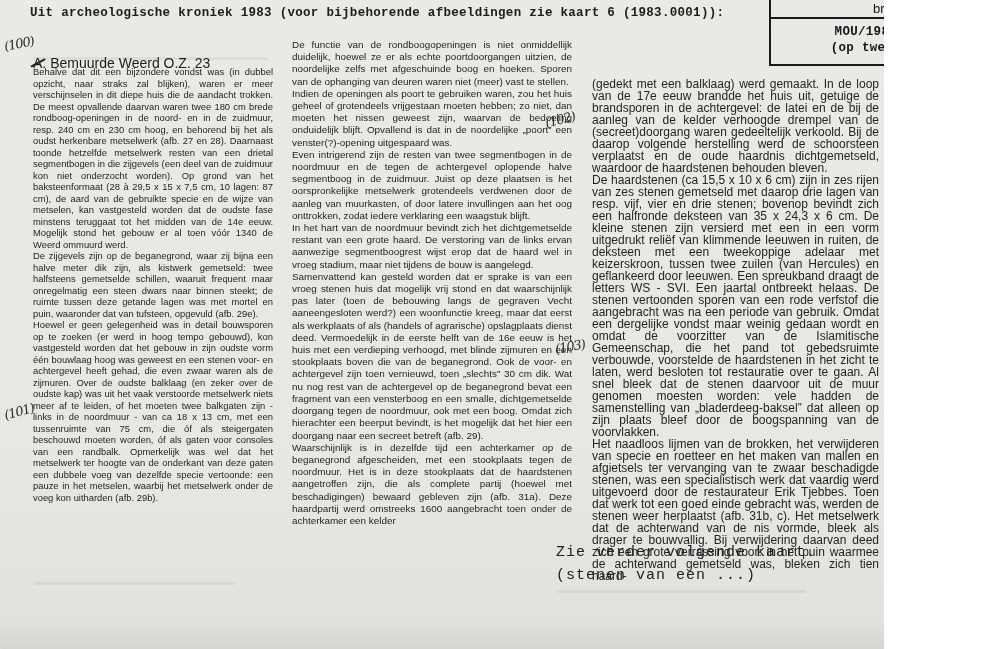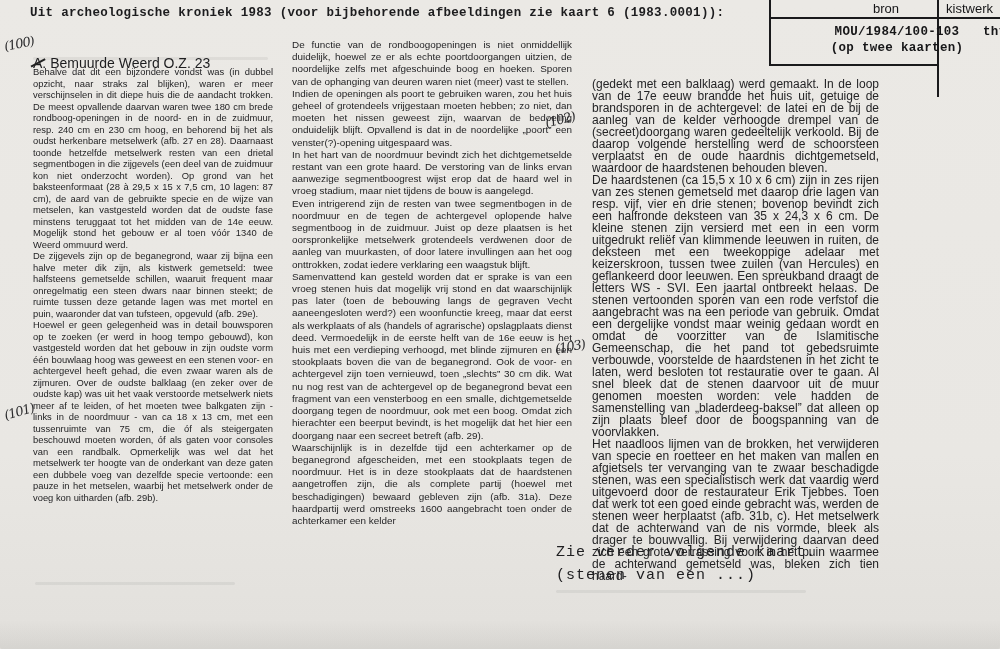--- a/index.html
+++ b/index.html
@@ -1,18 +1,18 @@
 <!DOCTYPE html>
 <html lang="nl"><head>
 <meta charset="utf-8">
 <style>
   html,body{margin:0;padding:0;}
   .page{
     position:relative;
-    width:1000px;height:649px;
+    width:884px;height:649px;
     background:linear-gradient(180deg,#ebe9e5 0%,#e9e7e3 70%,#e2e0dc 100%);
     overflow:hidden;
     font-family:"Liberation Sans",sans-serif;
     color:#232325;
   }
   .title{
     position:absolute;left:30px;top:6px;
     font-family:"Liberation Mono","DejaVu Sans Mono",monospace;
     font-size:12.5px;font-weight:700;letter-spacing:.3px;color:#1c1c1e;
     white-space:nowrap;
@@ -103,22 +103,22 @@
   <div class="smudge sm-1"></div>
 
   <div class="col col1">
       <p>Behalve dat dit een bijzondere vondst was (in dubbel opzicht, naar straks zal blijken), waren er meer verschijnselen in dit diepe huis die de aandacht trokken. De meest opvallende daarvan waren twee 180 cm brede rondboog-openingen in de noord- en in de zuidmuur, resp. 240 cm en 230 cm hoog, en behorend bij het als oudst herkenbare metselwerk (afb. 27 en 28). Daarnaast toonde hetzelfde metselwerk resten van een drietal segmentbogen in die zijgevels (een deel van de zuidmuur kon niet onderzocht worden). Op grond van het baksteenformaat (28 à 29,5 x 15 x 7,5 cm, 10 lagen: 87 cm), de aard van de gebruikte specie en de wijze van metselen, kan vastgesteld worden dat de oudste fase minstens teruggaat tot het midden van de 14e eeuw. Mogelijk stond het gebouw er al toen vóór 1340 de Weerd ommuurd werd.</p>
       <p>De zijgevels zijn op de beganegrond, waar zij bijna een halve meter dik zijn, als kistwerk gemetseld: twee halfsteens gemetselde schillen, waaruit frequent maar onregelmatig een steen dwars naar binnen steekt; de ruimte tussen deze getande lagen was met mortel en puin, waaronder dat van tufsteen, opgevuld (afb. 29e).</p>
       <p>Hoewel er geen gelegenheid was in detail bouwsporen op te zoeken (er werd in hoog tempo gebouwd), kon vastgesteld worden dat het gebouw in zijn oudste vorm één bouwlaag hoog was geweest en een stenen voor- en achtergevel heeft gehad, die even zwaar waren als de zijmuren. Over de oudste balklaag (en zeker over de oudste kap) was uit het vaak verstoorde metselwerk niets meer af te leiden, of het moeten twee balkgaten zijn - links in de noordmuur - van ca 18 x 13 cm, met een tussenruimte van 75 cm, die óf als steigergaten beschouwd moeten worden, óf als gaten voor consoles van een randbalk. Opmerkelijk was wel dat het metselwerk ter hoogte van de onderkant van deze gaten een dubbele voeg van dezelfde specie vertoonde: een pauze in het metselen, waarbij het metselwerk onder de voeg kon uitharden (afb. 29b).</p>
     </div>
   <div class="col col2">
       <p>De functie van de rondboogopeningen is niet onmiddellijk duidelijk, hoewel ze er als echte poortdoorgangen uitzien, de noordelijke zelfs met afgeschuinde boog en hoeken. Sporen van de ophanging van deuren waren niet (meer) vast te stellen.</p>
       <p>Indien de openingen als poort te gebruiken waren, zou het huis geheel of grotendeels vrijgestaan moeten hebben; zo niet, dan moeten het nissen geweest zijn, waarvan de bedoeling onduidelijk blijft. Opvallend is dat in de noordelijke „poort” een venster(?)-opening uitgespaard was.</p>
+      <p>Even intrigerend zijn de resten van twee segmentbogen in de noordmuur en de tegen de achtergevel oplopende halve segmentboog in de zuidmuur. Juist op deze plaatsen is het oorspronkelijke metselwerk grotendeels verdwenen door de aanleg van muurkasten, of door latere invullingen aan het oog onttrokken, zodat iedere verklaring een waagstuk blijft.</p>
       <p>In het hart van de noordmuur bevindt zich het dichtgemetselde restant van een grote haard. De verstoring van de links ervan aanwezige segmentboogrest wijst erop dat de haard wel in vroeg stadium, maar niet tijdens de bouw is aangelegd.</p>
-      <p>Even intrigerend zijn de resten van twee segmentbogen in de noordmuur en de tegen de achtergevel oplopende halve segmentboog in de zuidmuur. Juist op deze plaatsen is het oorspronkelijke metselwerk grotendeels verdwenen door de aanleg van muurkasten, of door latere invullingen aan het oog onttrokken, zodat iedere verklaring een waagstuk blijft.</p>
       <p>Samenvattend kan gesteld worden dat er sprake is van een vroeg stenen huis dat mogelijk vrij stond en dat waarschijnlijk pas later (toen de bebouwing langs de gegraven Vecht aaneengesloten werd?) een woonfunctie kreeg, maar dat eerst als werkplaats of als (handels of agrarische) opslagplaats dienst deed. Vermoedelijk in de eerste helft van de 16e eeuw is het huis met een verdieping verhoogd, met blinde zijmuren en een stookplaats boven die van de beganegrond. Ook de voor- en achtergevel zijn toen vernieuwd, toen „slechts” 30 cm dik. Wat nu nog rest van de achtergevel op de beganegrond bevat een fragment van een vensterboog en een smalle, dichtgemetselde doorgang tegen de noordmuur, ook met een boog. Omdat zich hierachter een beerput bevindt, is het mogelijk dat het hier een doorgang naar een secreet betreft (afb. 29).</p>
       <p>Waarschijnlijk is in dezelfde tijd een achterkamer op de beganegrond afgescheiden, met een stookplaats tegen de noordmuur. Het is in deze stookplaats dat de haardstenen aangetroffen zijn, die als complete partij (hoewel met beschadigingen) bewaard gebleven zijn (afb. 31a). Deze haardpartij werd omstreeks 1600 aangebracht toen onder de achterkamer een kelder</p>
     </div>
   <div class="col col3">
       <p>(gedekt met een balklaag) werd gemaakt. In de loop van de 17e eeuw brandde het huis uit, getuige de brandsporen in de achtergevel: de latei en de bij de aanleg van de kelder verhoogde drempel van de (secreet)doorgang waren gedeeltelijk verkoold. Bij de daarop volgende herstelling werd de schoorsteen verplaatst en de oude haardnis dichtgemetseld, waardoor de haardstenen behouden bleven.</p>
       <p>De haardstenen (ca 15,5 x 10 x 6 cm) zijn in zes rijen van zes stenen gemetseld met daarop drie lagen van resp. vijf, vier en drie stenen; bovenop bevindt zich een halfronde deksteen van 35 x 24,3 x 6 cm. De kleine stenen zijn versierd met een in een vorm uitgedrukt reliëf van klimmende leeuwen in ruiten, de deksteen met een tweekoppige adelaar met keizerskroon, tussen twee zuilen (van Hercules) en geflankeerd door leeuwen. Een spreukband draagt de letters WS - SVI. Een jaartal ontbreekt helaas. De stenen vertoonden sporen van een rode verfstof die aangebracht was na een periode van gebruik. Omdat een dergelijke vondst maar weinig gedaan wordt en omdat de voorzitter van de Islamitische Gemeenschap, die het pand tot gebedsruimte verbouwde, voorstelde de haardstenen in het zicht te laten, werd besloten tot restauratie over te gaan. Al snel bleek dat de stenen daarvoor uit de muur genomen moesten worden: vele hadden de samenstelling van „bladerdeeg-baksel” dat alleen op zijn plaats bleef door de boogspanning van de voorvlakken.</p>
       <p>Het naadloos lijmen van de brokken, het verwijderen van specie en roetteer en het maken van mallen en afgietsels ter vervanging van te zwaar beschadigde stenen, was een specialistisch werk dat vaardig werd uitgevoerd door de restaurateur Erik Tjebbes. Toen dat werk tot een goed einde gebracht was, werden de stenen weer herplaatst (afb. 31b, c). Het metselwerk dat de achterwand van de nis vormde, bleek als drager te bouwvallig. Bij verwijdering daarvan deed zich een grote verrassing voor: in het puin waarmee de achterwand gemetseld was, bleken zich tien haard-</p>
     </div>
 
   <div class="closing">

